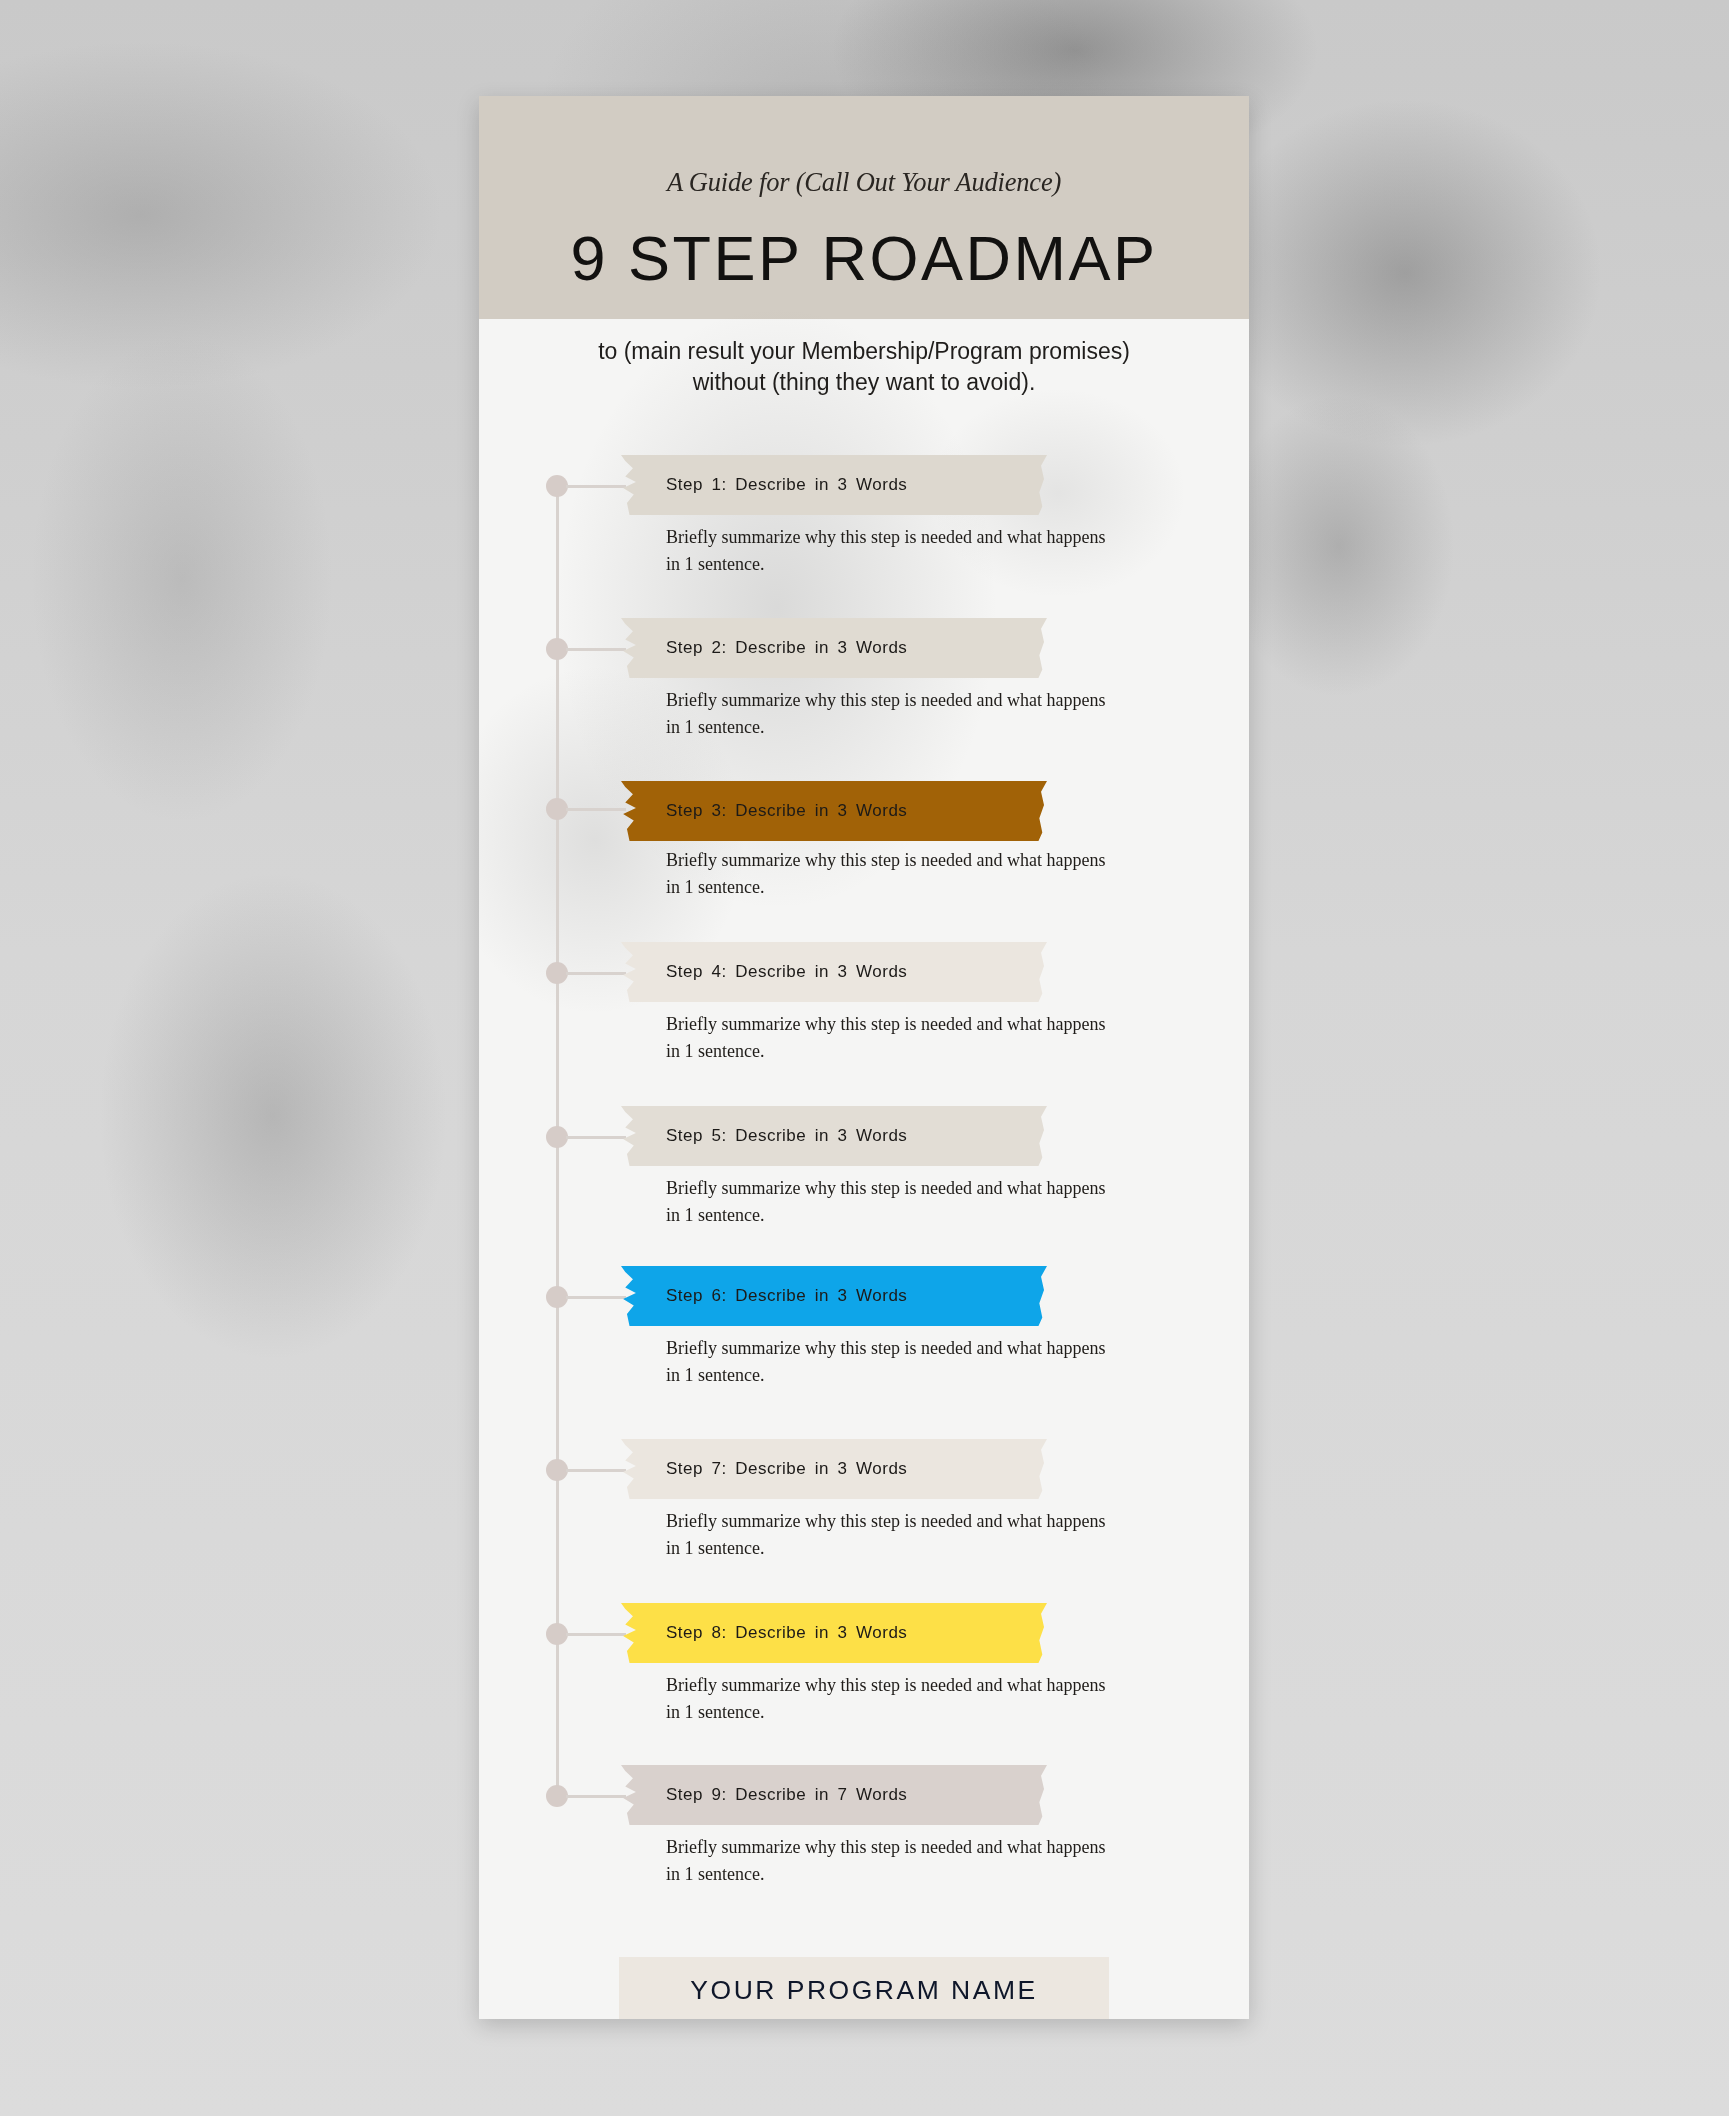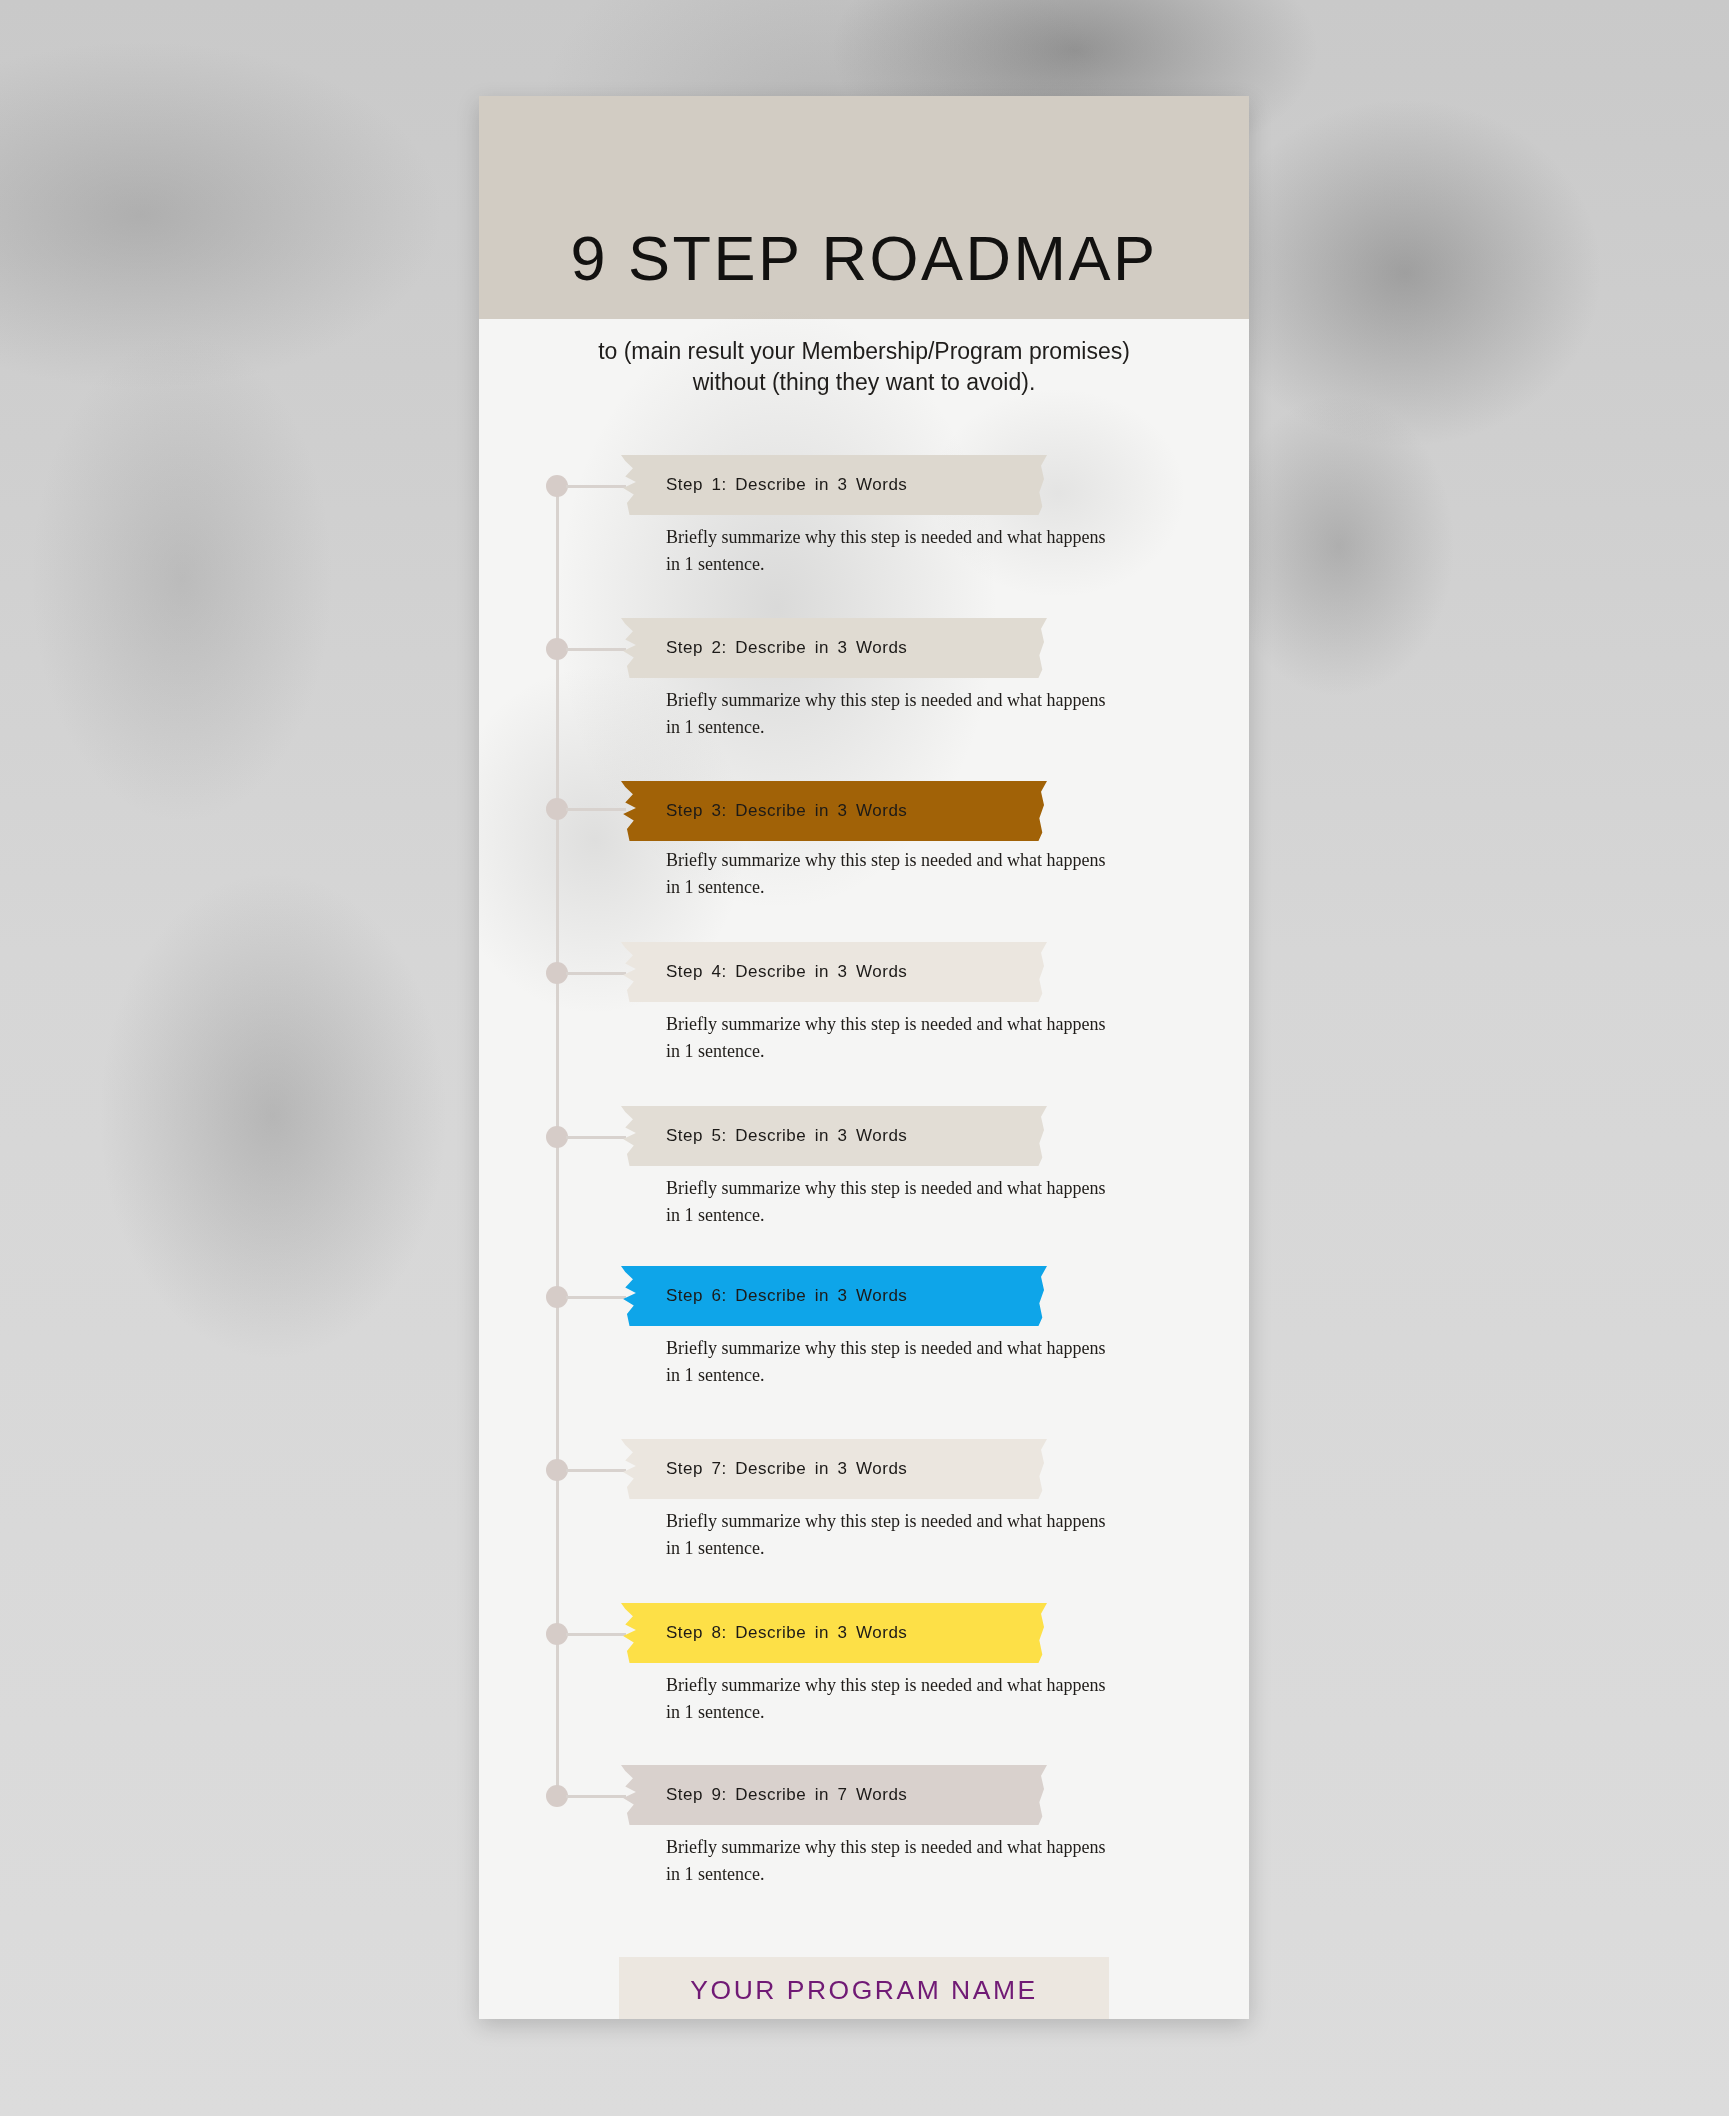--- a/index.html
+++ b/index.html
@@ -79,32 +79,33 @@
       position: absolute; left: 187px; width: 446px;
       font-family: "Liberation Serif", serif; font-size: 18px; line-height: 27px;
       color: #1f1c19;
     }
     .footer {
       position: absolute; left: 140px; top: 1861px; width: 490px; height: 63px;
       background: #ece7e0;
     }
     .footer-label {
       position: absolute; left: 0; top: 0; width: 490px; height: 63px; line-height: 66px;
-      text-align: center; font-size: 26.5px; letter-spacing: 2.5px; color: #701a75;
+      text-align: center; font-size: 26.5px; letter-spacing: 2.5px; color: #0f172a;
     }
   </style>
 </head>
 <body>
 
 <div class="backdrop"></div>
 
 <div class="card">
   <div class="header-band"></div>
   <div class="card-shade"></div>
 
+  <div class="guide">A Guide for (Call Out Your Audience)</div>
   <div class="title">9 STEP ROADMAP</div>
 
   <div class="subtitle">
     <div>to (main result your Membership/Program promises)</div>
     <div>without (thing they want to avoid).</div>
   </div>
 
   <div class="timeline-line"></div>
 
   <div id="steps">

